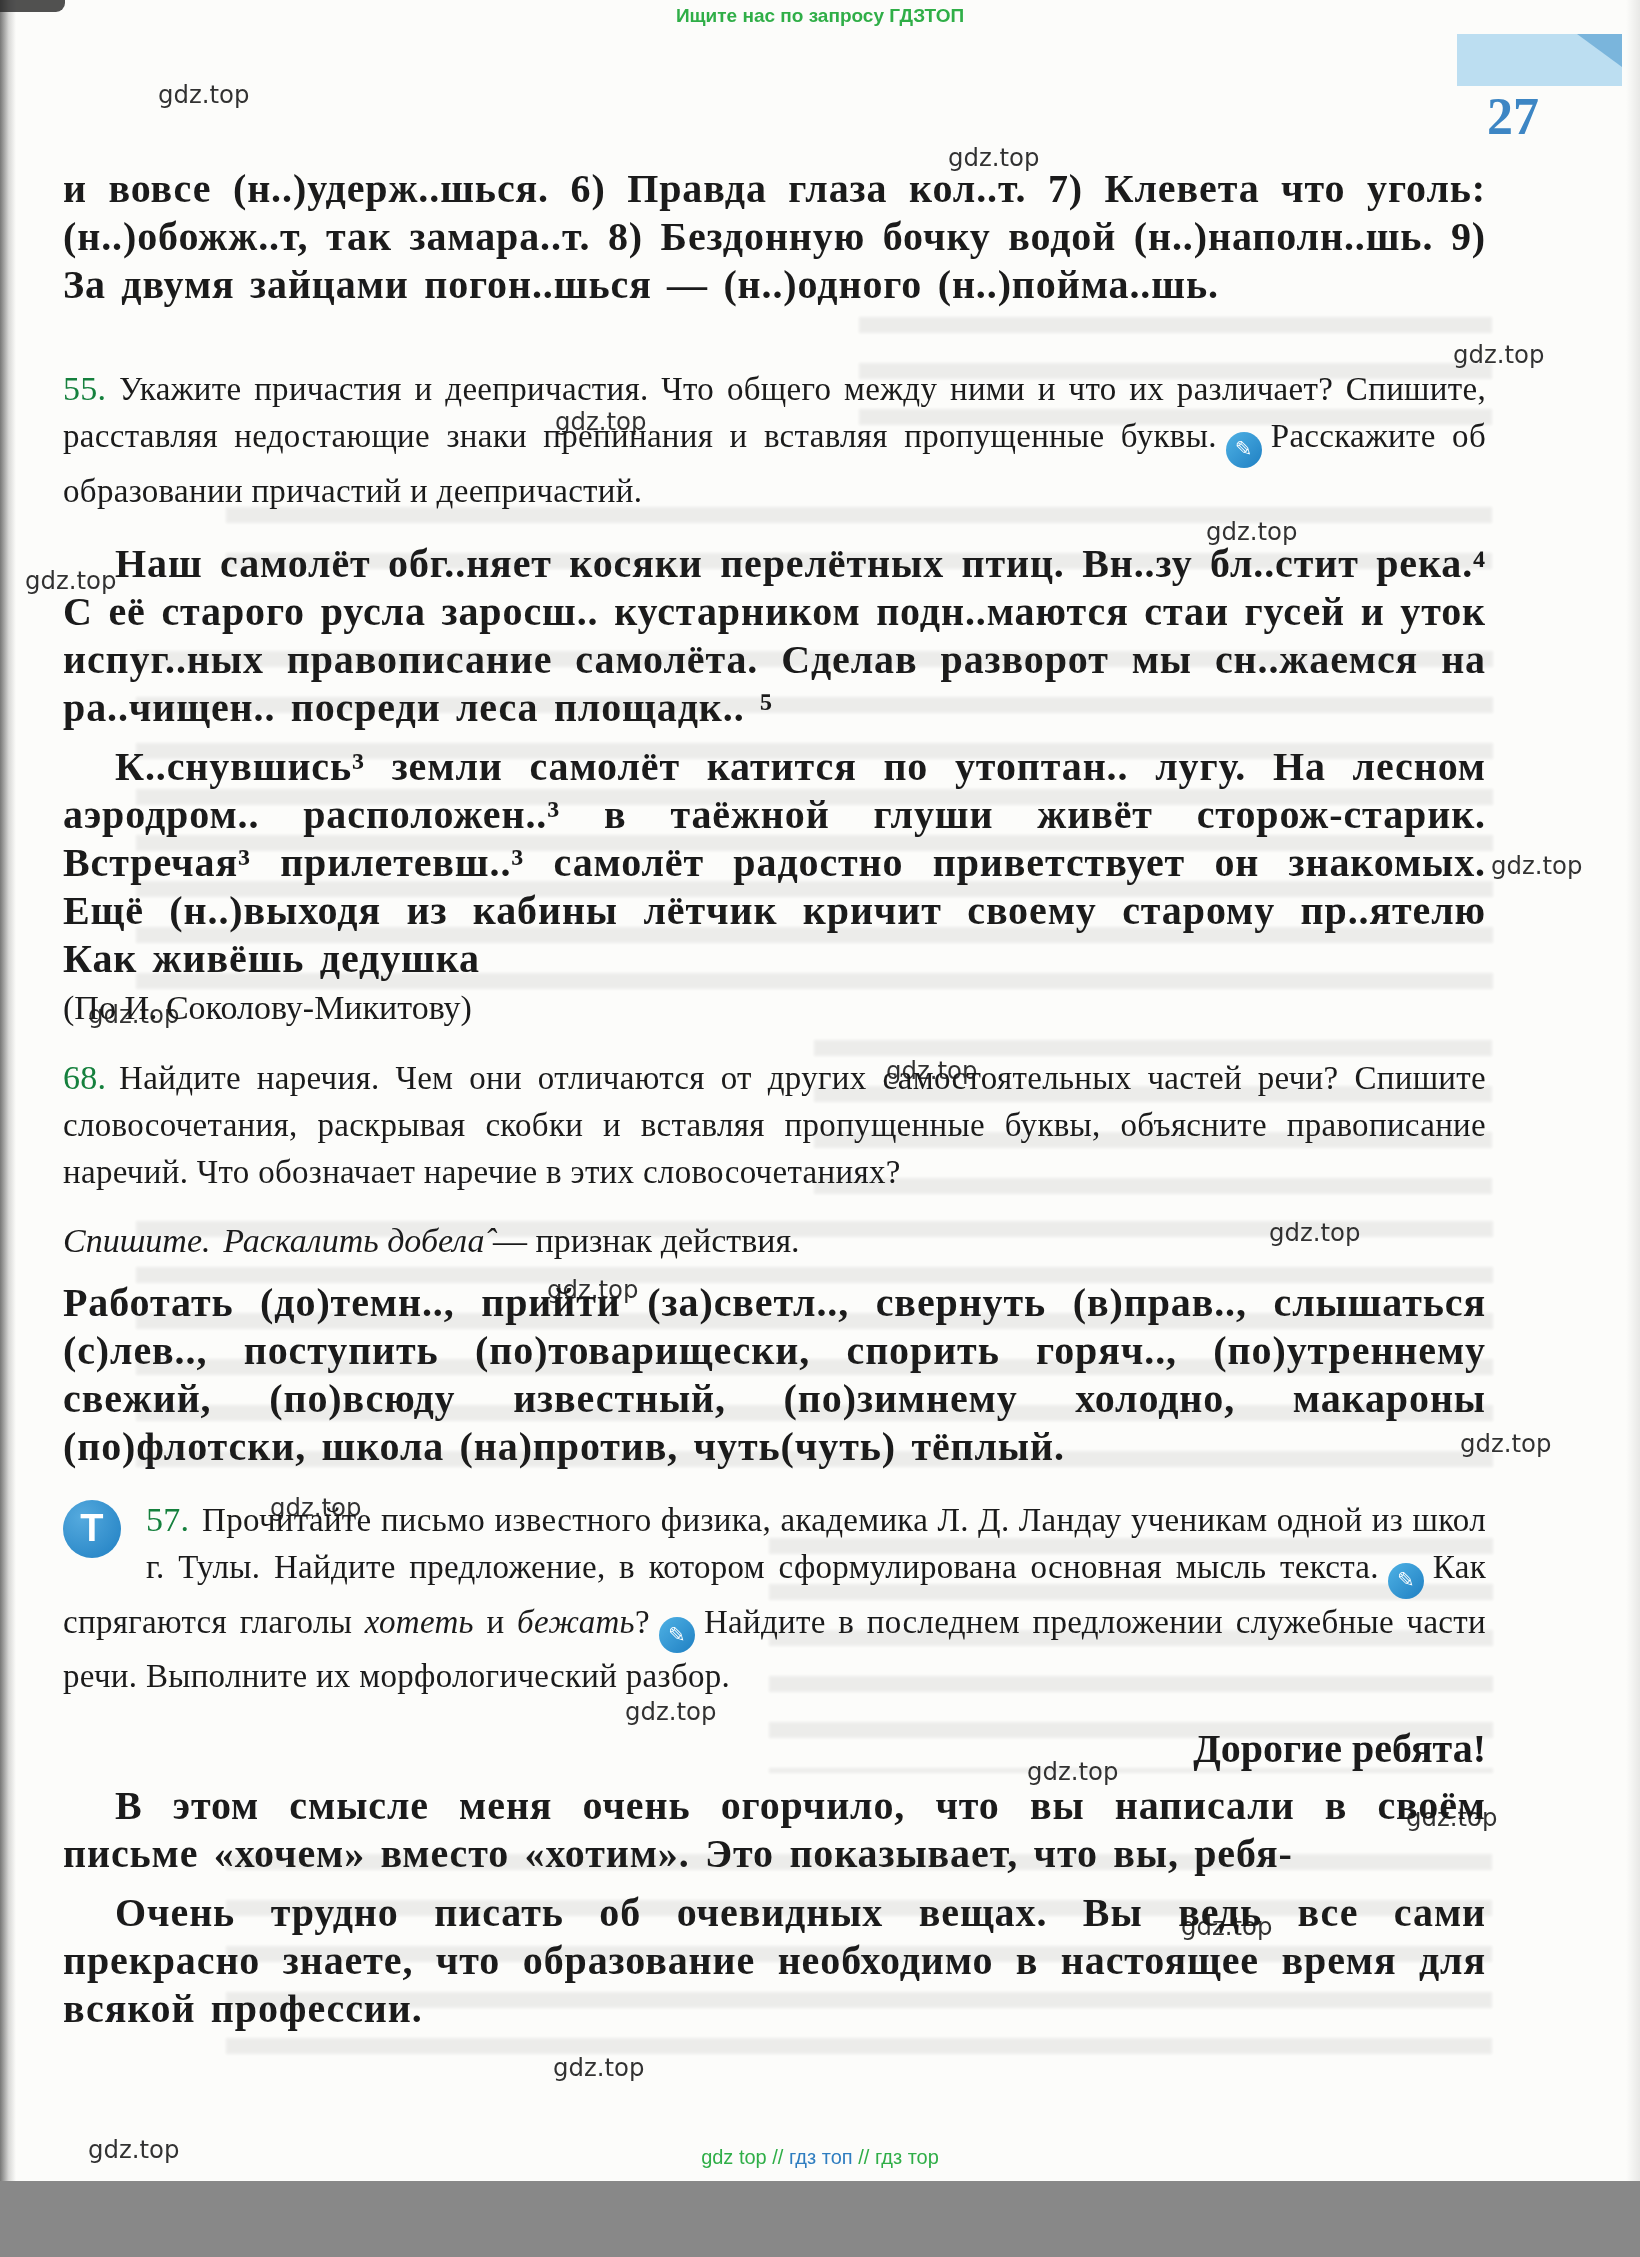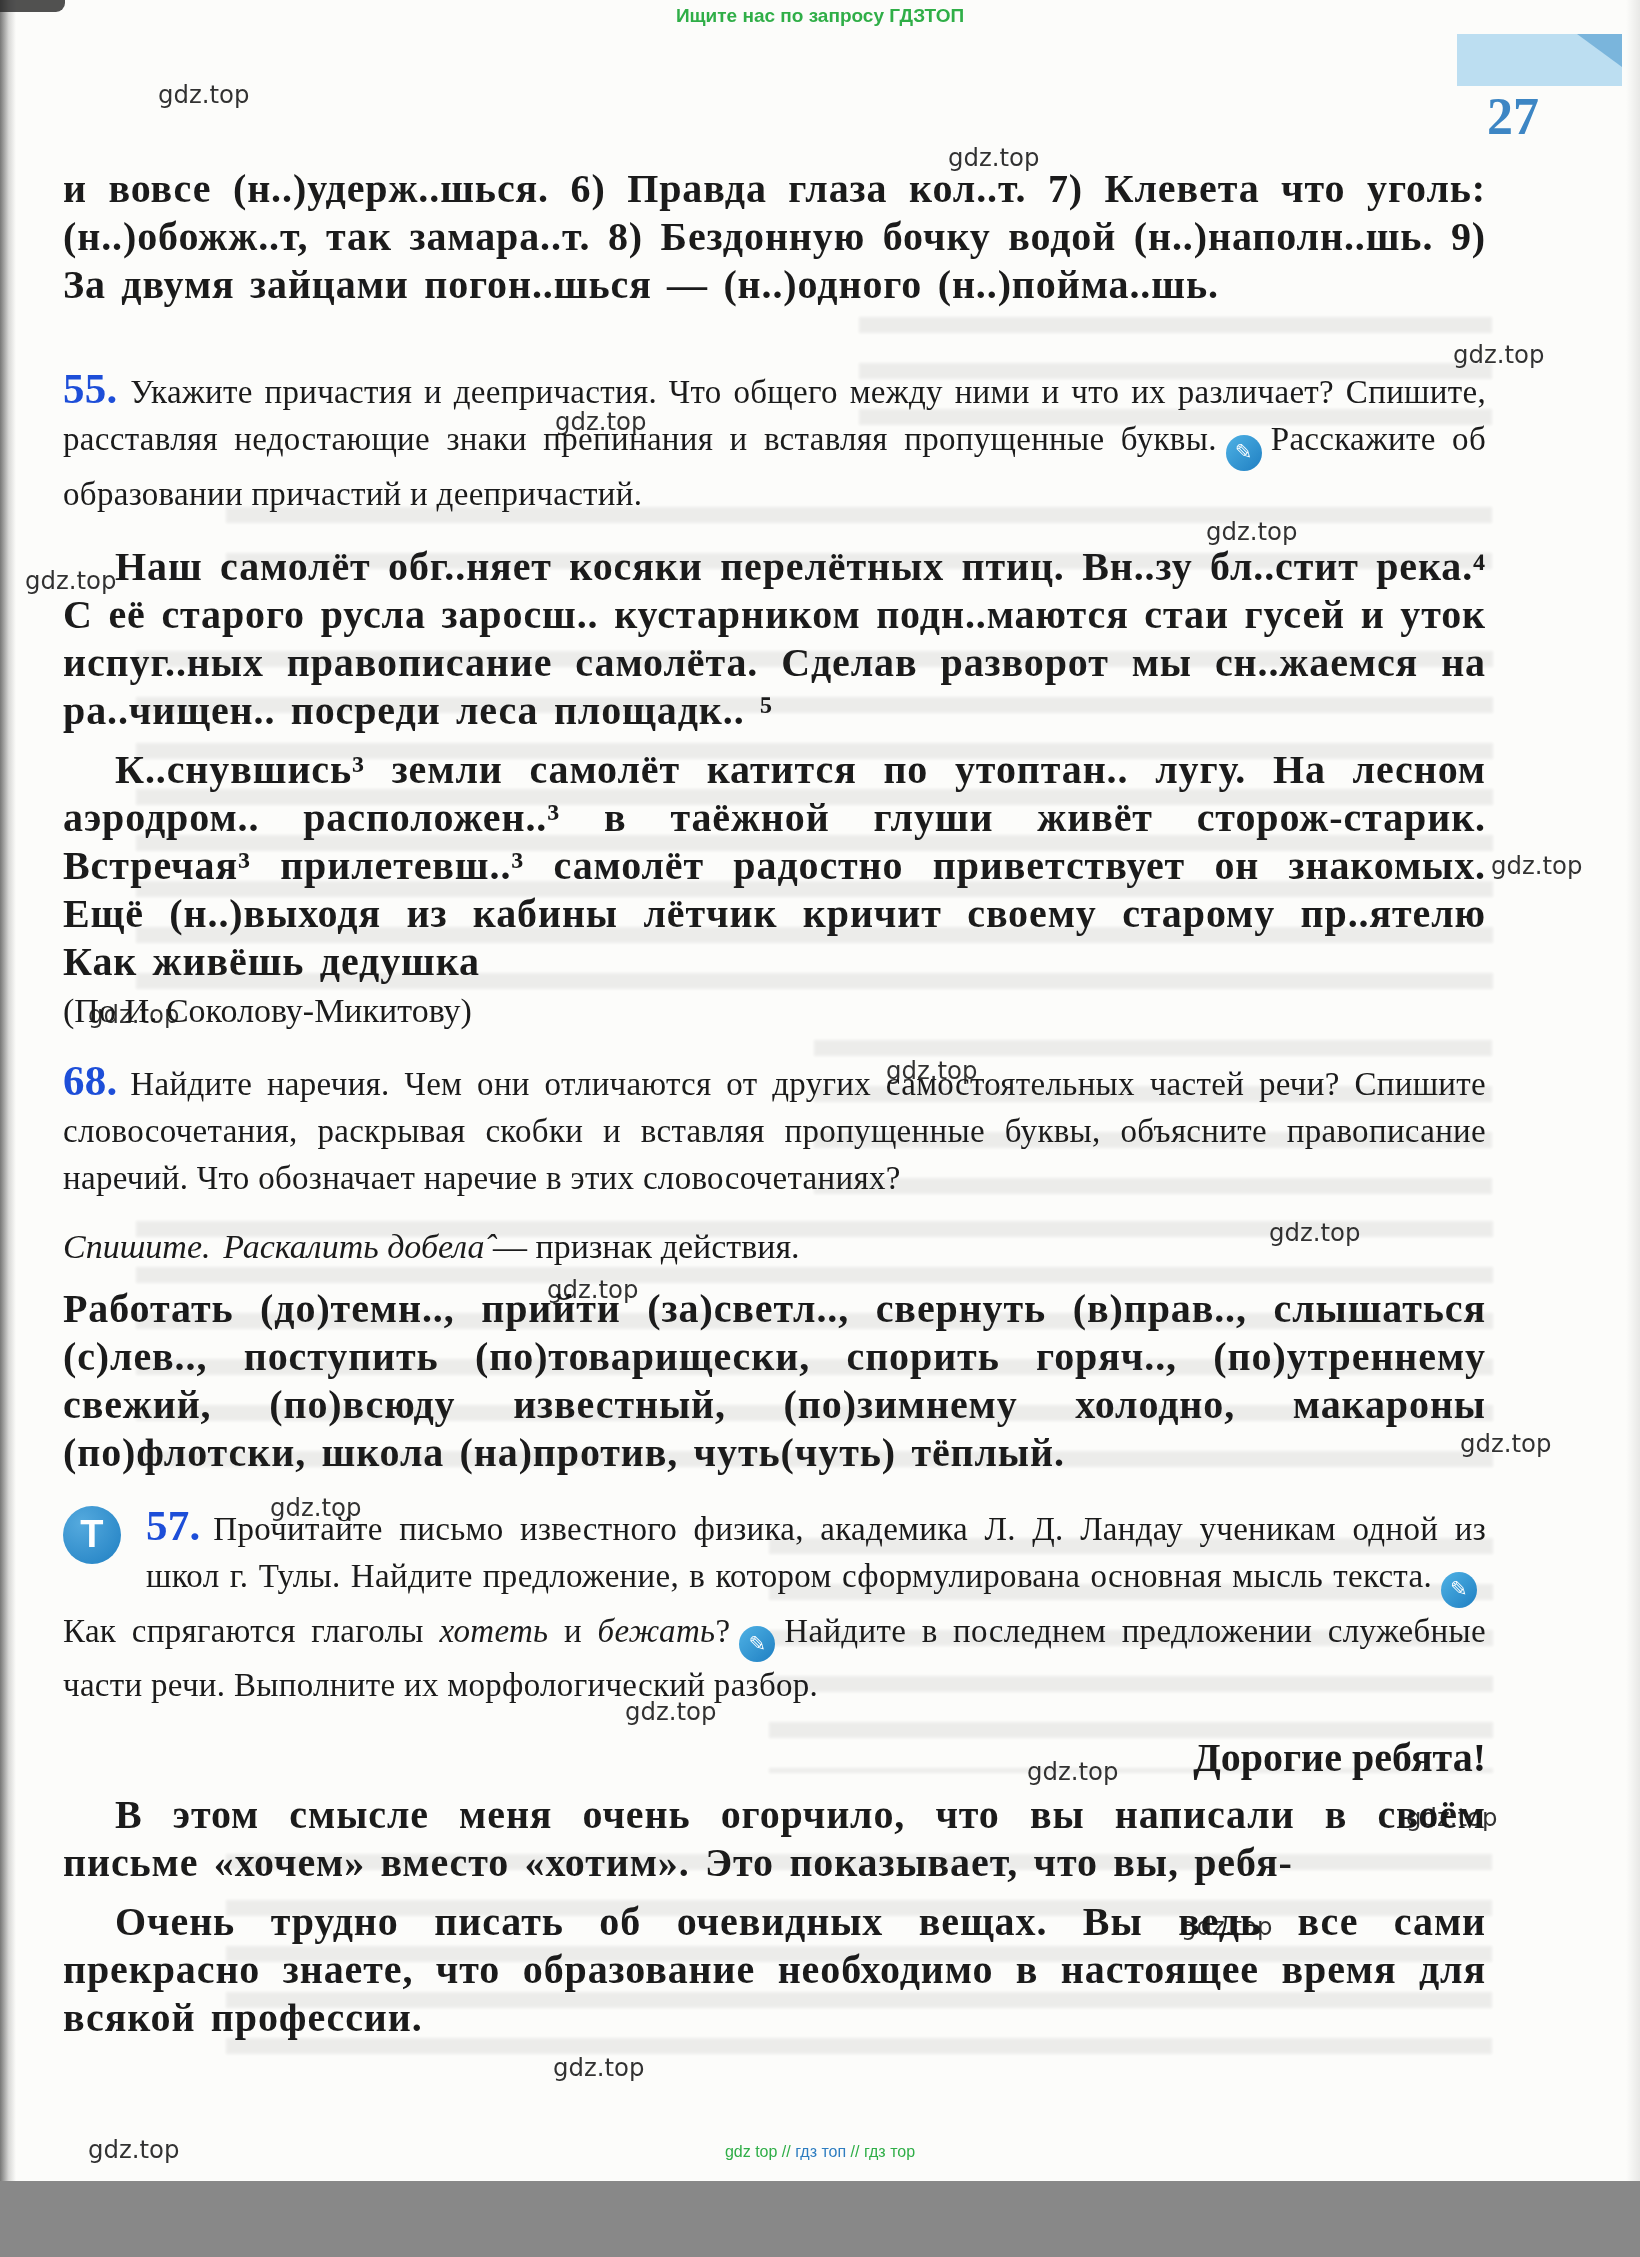--- a/index.html
+++ b/index.html
@@ -17,43 +17,43 @@
   .corner-mark{position:absolute;left:0;top:0;width:65px;height:11.8px;background:#262626;opacity:.8;
     border-bottom-right-radius:9px;z-index:4;}
   .right-edge{position:absolute;right:0;top:0;width:14.5px;height:100%;
     background:linear-gradient(to left, rgba(0,0,0,.08), transparent);z-index:4;}
   
   .ghost{position:absolute;z-index:1;filter:blur(1.8px);opacity:.07;pointer-events:none;
     background:repeating-linear-gradient(rgba(20,20,20,.9) 0 16.3px, transparent 16.3px 46px);}
   
   .top-note{position:absolute;top:5.4px;left:50%;transform:translateX(-50%);
     font-family:"Liberation Sans", sans-serif;font-weight:bold;font-size:19px;color:#2fae47;z-index:6;}
-  .footer-note{position:absolute;bottom:20px;left:50%;transform:translateX(-50%);
-    font-family:"Liberation Sans", sans-serif;font-size:16px;z-index:6;white-space:nowrap;}
+  .footer-note{position:absolute;bottom:12px;left:50%;transform:translateX(-50%);
+    font-family:"Liberation Sans", sans-serif;font-size:20px;z-index:6;white-space:nowrap;}
   .footer-note .green{color:#2fae47;}
   .footer-note .blue{color:#2e7dc0;}
   
   .bookmark-tab{position:absolute;top:34px;right:18px;width:165px;height:52px;background:#bcdef1;z-index:3;}
   .tab-fold{position:absolute;right:0;top:0;width:45px;height:33px;background:#7ab5dc;
     clip-path:polygon(0 0,100% 0,100% 100%);}
   .page-number{position:absolute;top:87px;right:101px;font-size:52px;font-weight:bold;color:#3d86c4;z-index:5;}
   
   .wm{position:absolute;font-family:"DejaVu Sans", sans-serif;font-size:24.4px;color:#161616;opacity:.88;z-index:7;}
   
   .content{position:relative;z-index:2;margin:0 154px 0 63px;}
   .body{font-size:40px;line-height:48px;font-weight:bold;text-align:justify;
     letter-spacing:0.9px;word-spacing:4.5px;margin:0;}
   .indent{text-indent:52px;}
   .intro{margin-top:165px;}
   .task{font-size:33px;line-height:47px;font-weight:normal;text-align:justify;
     letter-spacing:0.3px;margin:0;}
   .task55{margin-top:56px;}
   .task56{margin-top:25px;}
   .task57{margin-top:25px;}
-  .exnum{color:#1d4ed8;font-weight:bold;font-size:43px;margin-right:12.7px;}
+  .exnum{color:#15803d;font-weight:normal;font-size:34px;margin-right:12.7px;}
   .p1-55{margin-top:25px;}
   .p2-55{margin-top:11px;}
   .attribution{margin:3.6px 0 0 0;font-size:34px;line-height:43px;text-align:left;font-weight:normal;}
   .sample{margin:22px 0 0 0;font-size:34px;line-height:45px;font-weight:normal;}
   .sample .lbl{margin-right:12.7px;}
   .it{font-style:italic;}
   .p-56{margin-top:16.3px;}
   .pencil{display:inline-flex;width:36px;height:36px;border-radius:50%;
     background:linear-gradient(135deg,#4fb2e5,#1f7fc2);
     align-items:center;justify-content:center;vertical-align:-9px;margin:0 9px;}

